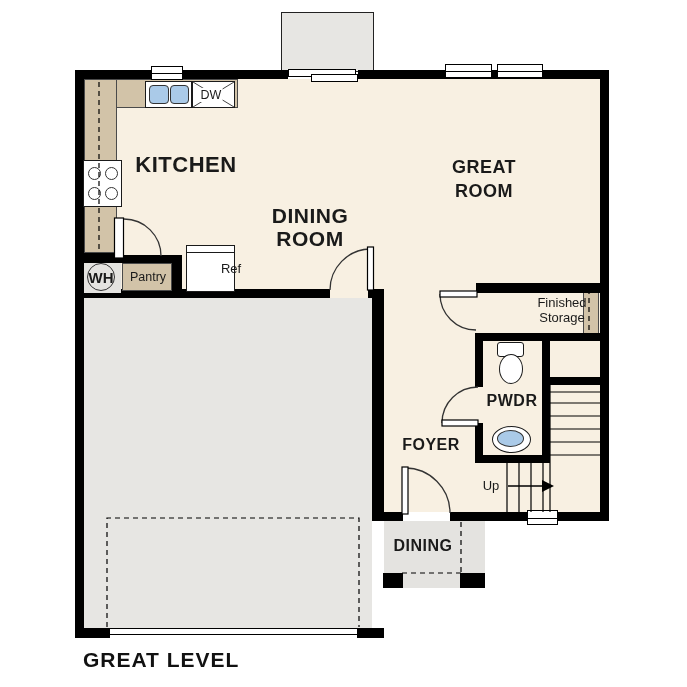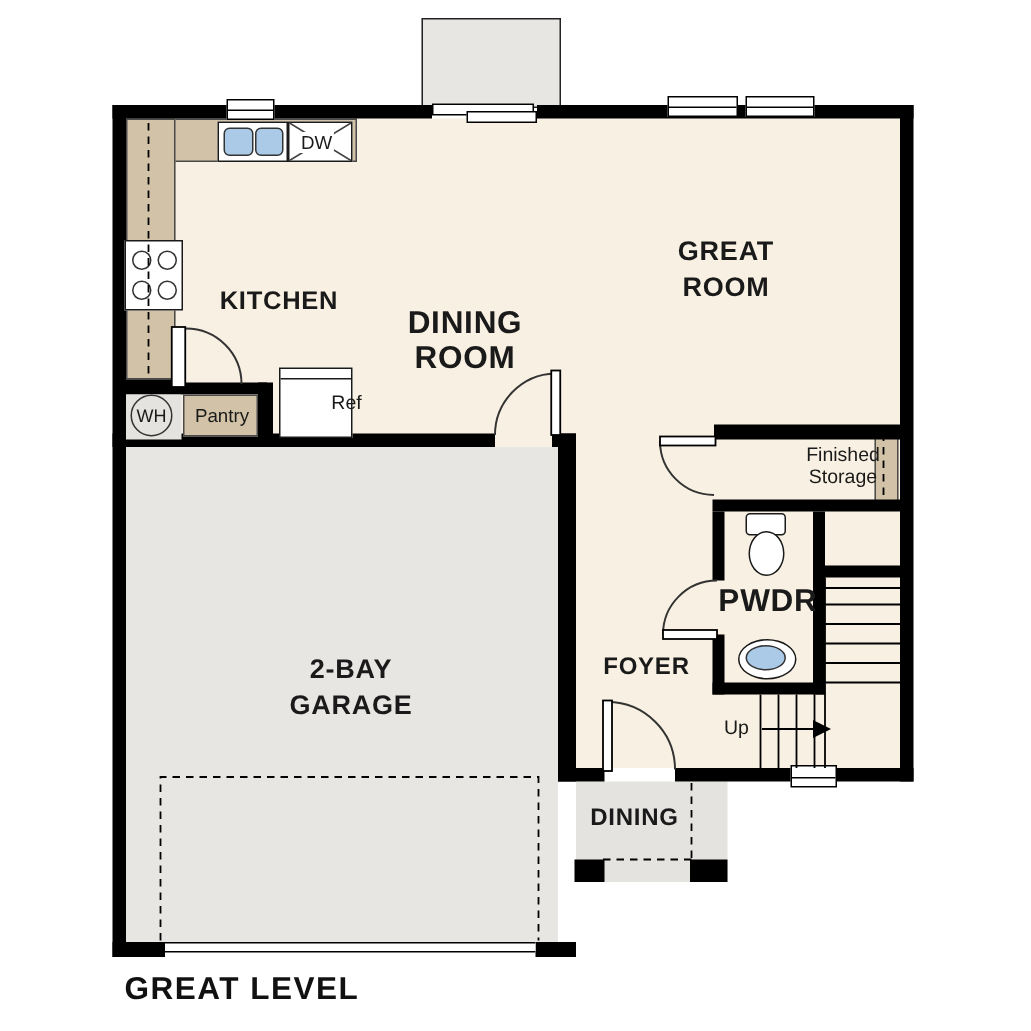--- a/index.html
+++ b/index.html
@@ -93,21 +93,21 @@
     <div class="burner" style="left:21px;top:6px;"></div>
     <div class="burner" style="left:4px;top:26px;"></div>
     <div class="burner" style="left:21px;top:26px;"></div>
   </div>
   <div class="fixture-white" style="left:145px;top:81px;width:47px;height:27px;border-width:1px;">
     <div class="basin" style="left:3px;top:3px;width:20px;height:19px;"></div>
     <div class="basin" style="left:24px;top:3px;width:19px;height:19px;"></div>
   </div>
   <div class="fixture-white" style="left:192px;top:81px;width:43px;height:27px;border-width:1.3px;"></div>
   <div class="abs" style="left:87px;top:263px;width:28px;height:28px;border:1.4px solid #333;border-radius:50%;display:flex;align-items:center;justify-content:center;">
-    <span style="font-size:12px;color:#1a1a1a;">WH</span>
+    <span style="font-size:15px;color:#1a1a1a;font-weight:bold;">WH</span>
   </div>
 
   <div class="fixture-white" style="left:497px;top:342px;width:27px;height:15px;border-radius:3px;"></div>
   <div class="fixture-white ellipse" style="left:499px;top:354px;width:24px;height:30px;"></div>
   <div class="fixture-white ellipse" style="left:492px;top:426px;width:39px;height:27px;">
     <div class="basin ellipse" style="left:4px;top:3px;width:27px;height:17px;"></div>
   </div>
 
   <div class="abs" style="left:110px;top:628px;width:247px;height:7px;background:#fff;border-top:1.3px solid #000;border-bottom:1.3px solid #000;"></div>
 
@@ -137,35 +137,31 @@
     </g>
     <g fill="#fff" stroke="#000" stroke-width="1.2">
       <rect x="114.5" y="218" width="9" height="40"></rect>
       <rect x="367.5" y="247" width="6" height="43"></rect>
       <rect x="440" y="291" width="37" height="6"></rect>
       <rect x="442" y="420" width="36" height="6"></rect>
       <rect x="402" y="467" width="6" height="47"></rect>
     </g>
   </svg>
 
-  <div class="lbl" style="left:186px;top:165px;font-size:17px;margin-top:36px;">KITCHEN</div>
+  <div class="lbl" style="left:186px;top:165px;font-size:22px;">KITCHEN</div>
   <div class="lbl" style="left:310px;top:183px;font-size:21px;line-height:23px;margin-top:44px;">
     <span>DINING</span>
     <span>ROOM</span>
   </div>
   <div class="lbl" style="left:484px;top:179px;font-size:18px;line-height:24px;">
     <span>GREAT</span>
     <span>ROOM</span>
   </div>
-  <div class="lbl" style="left:234px;top:458px;font-size:18px;line-height:24px;">
-    <span>2-BAY</span>
-    <span>GARAGE</span>
-  </div>
   <div class="lbl" style="left:431px;top:445px;font-size:16px;">FOYER</div>
-  <div class="lbl" style="left:512px;top:401px;font-size:21px;">PWDR</div>
+  <div class="lbl" style="left:512px;top:401px;font-size:16px;">PWDR</div>
   <div class="lbl" style="left:423px;top:546px;font-size:16px;">DINING</div>
   <div class="lbl" style="left:532px;top:310px;font-size:13px;line-height:15px;font-weight:normal;letter-spacing:0;margin-left:30px;">
     <span>Finished</span>
     <span>Storage</span>
   </div>
 
   <div class="lbl-sm" style="left:491px;top:485px;font-size:13px;">Up</div>
   <div class="lbl-sm" style="left:211px;top:268px;font-size:13px;margin-left:20px;">Ref</div>
   <div class="lbl-sm" style="left:148px;top:277px;font-size:12.5px;">Pantry</div>
   <div class="lbl-sm" style="left:211px;top:95px;font-size:12.5px;background:#fff;padding:0 1px;text-align:right;">DW</div>

